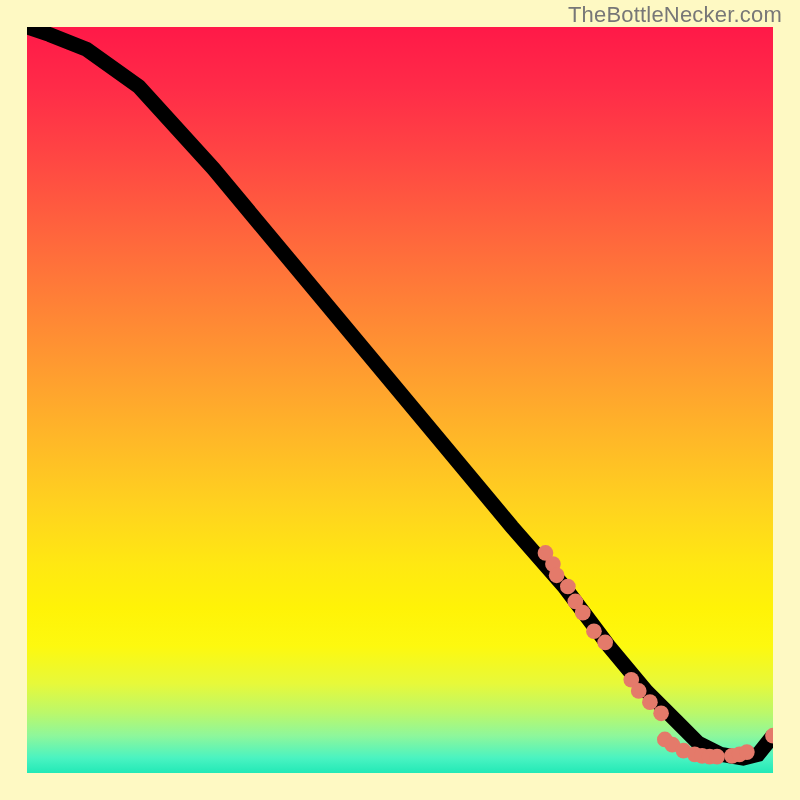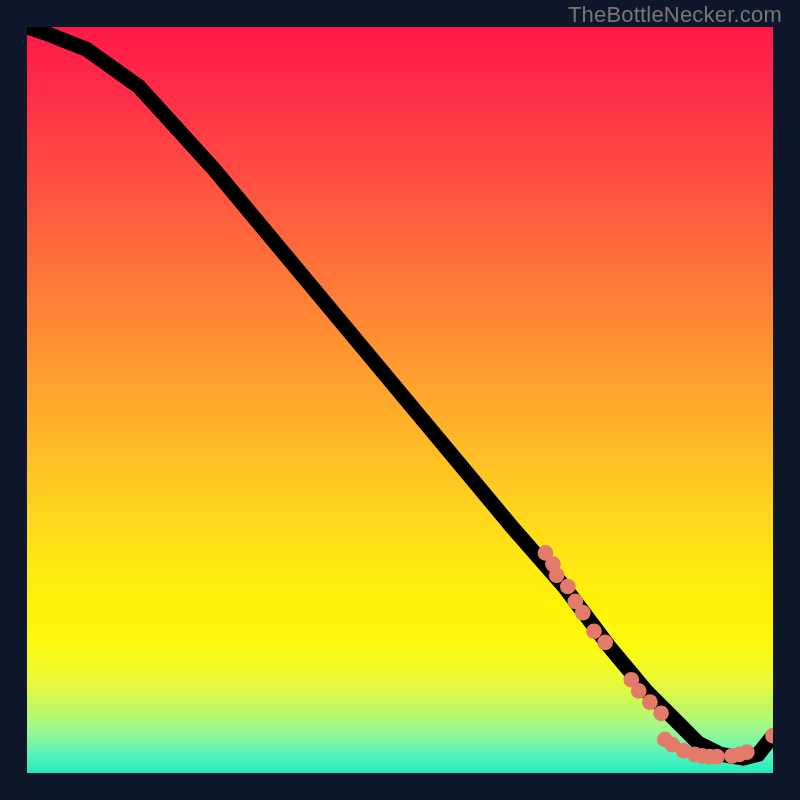--- a/index.html
+++ b/index.html
@@ -8,21 +8,21 @@
     width: 800px;
     height: 800px;
     background: #000;
     overflow: hidden;
     font-family: Arial, Helvetica, sans-serif;
   }
   .frame {
     position: relative;
     width: 800px;
     height: 800px;
-    background: #0f172a;
+    background: #fef9c3;
   }
   .watermark {
     position: absolute;
     top: 2px;
     right: 18px;
     color: #777;
     font-size: 22px;
     font-weight: 500;
     letter-spacing: 0.2px;
     z-index: 30;

